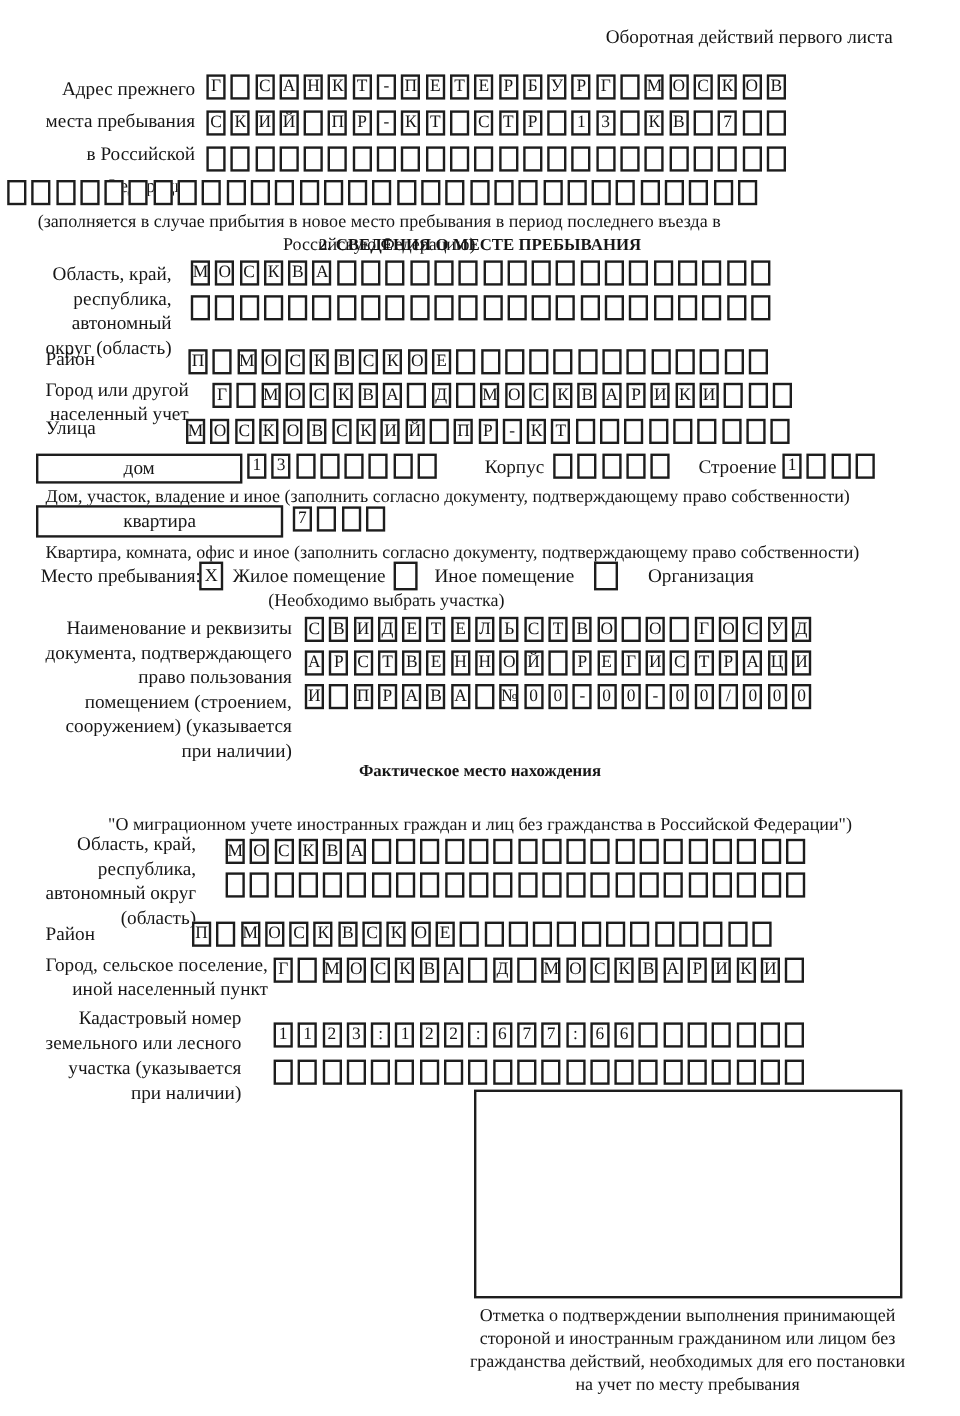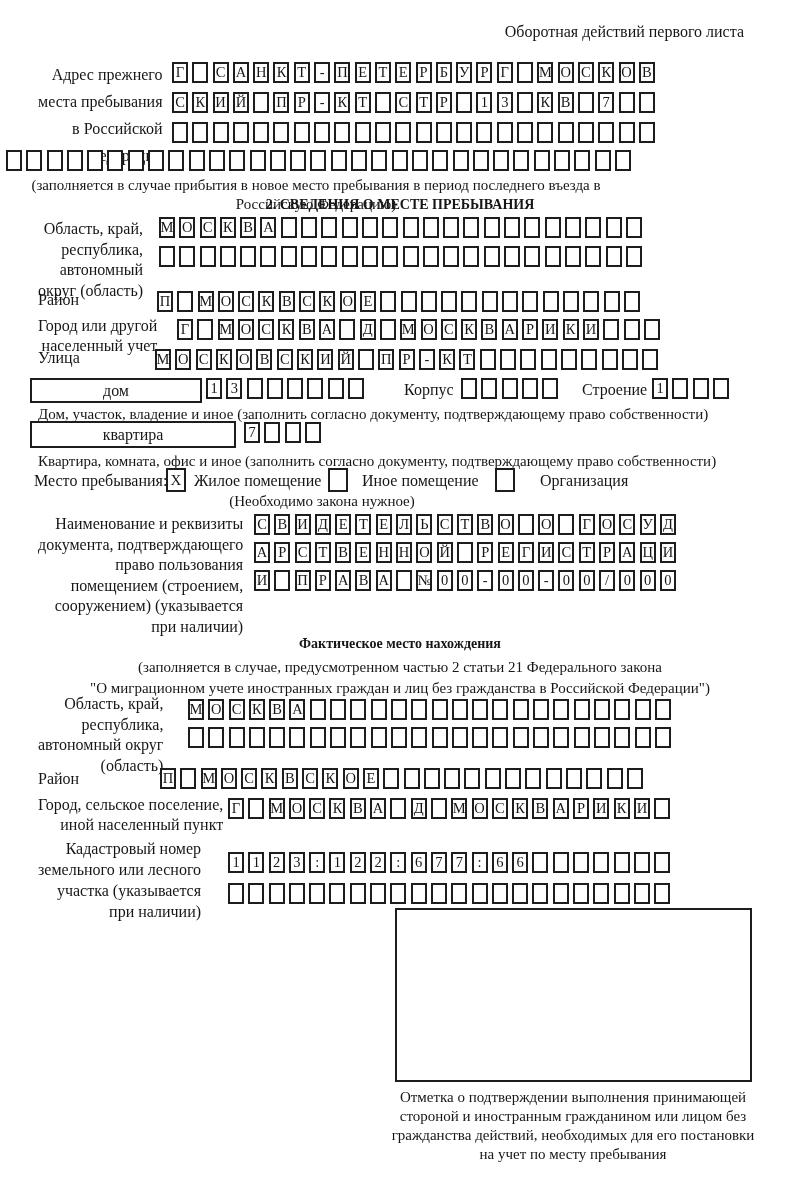--- a/index.html
+++ b/index.html
@@ -365,21 +365,21 @@
     </div>
   <div class="txt" style="left:38px; top:452px; width:740px;">Квартира, комната, офис и иное (заполнить согласно документу, подтверждающему право собственности)</div>
 
   <div class="lbl" style="left:34px; top:470px; line-height:22px;">Место пребывания:</div>
   <div class="checkbox" style="left:166px; top:468px;">X</div>
   <div class="lbl" style="left:194px; top:470px; line-height:22px;">Жилое помещение</div>
   <div class="checkbox" style="left:328px; top:468px;"></div>
   <div class="lbl" style="left:362px; top:470px; line-height:22px;">Иное помещение</div>
   <div class="checkbox" style="left:495px; top:468px;"></div>
   <div class="lbl" style="left:540px; top:470px; line-height:22px;">Организация</div>
-  <div class="txt center" style="left:82px; top:492px; width:480px;">(Необходимо закона нужное)</div>
+  <div class="txt center" style="left:82px; top:492px; width:480px;">(Необходимо выбрать участка)</div>
 
   <div class="lbl lh20" style="left:38px; top:514px;">Наименование и реквизиты
 документа, подтверждающего
 право пользования
 помещением (строением,
 сооружением) (указывается
 при наличии)</div>
   <div class="cellrow" style="left:254px; top:514px;">
       <span class="cell">С</span>
       <span class="cell">В</span>
@@ -444,21 +444,20 @@
       <span class="cell">-</span>
       <span class="cell">0</span>
       <span class="cell">0</span>
       <span class="cell">/</span>
       <span class="cell">0</span>
       <span class="cell">0</span>
       <span class="cell">0</span>
     </div>
 
   <div class="txt center bold fs165" style="left:0; top:634px; width:800px;">Фактическое место нахождения</div>
-  <div class="txt center" style="left:0; top:658px; width:800px;">(заполняется в случае, предусмотренном частью 2 статьи 21 Федерального закона</div>
   <div class="txt center" style="left:0; top:679px; width:800px;">"О миграционном учете иностранных граждан и лиц без гражданства в Российской Федерации")</div>
 
   <div class="lbl lh20" style="left:38px; top:694px;">Область, край,
 республика,
 автономный округ
 (область)</div>
   <div class="cellrow" style="left:188px; top:699px;">
       <span class="cell">М</span>
       <span class="cell">О</span>
       <span class="cell">С</span>

